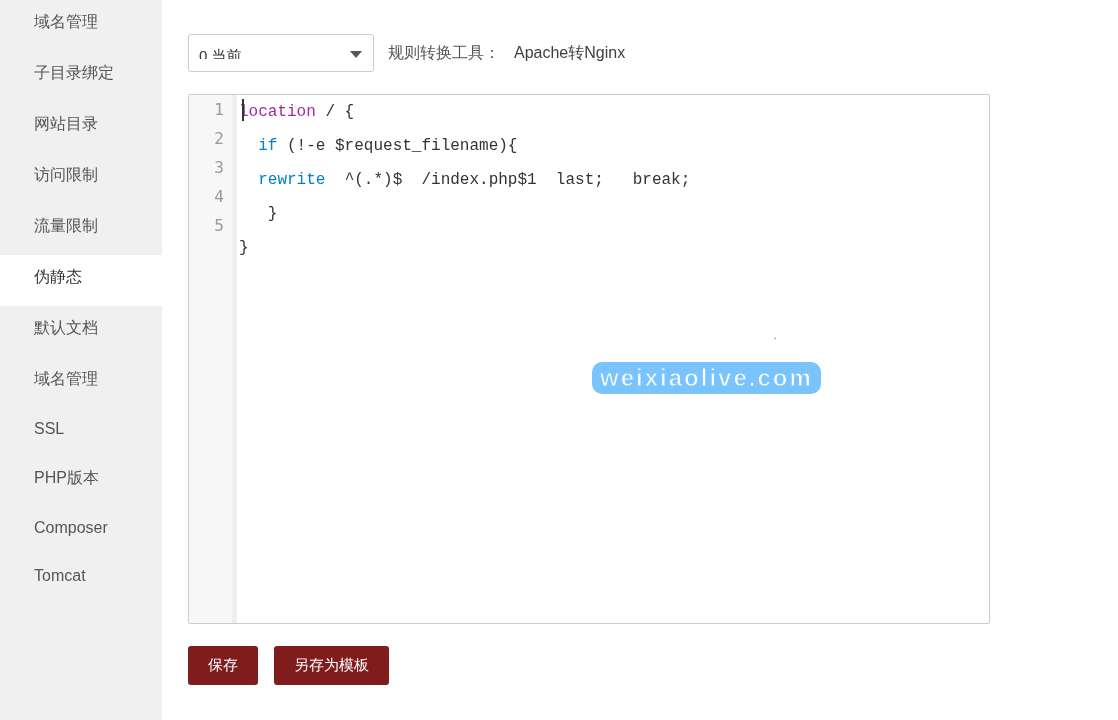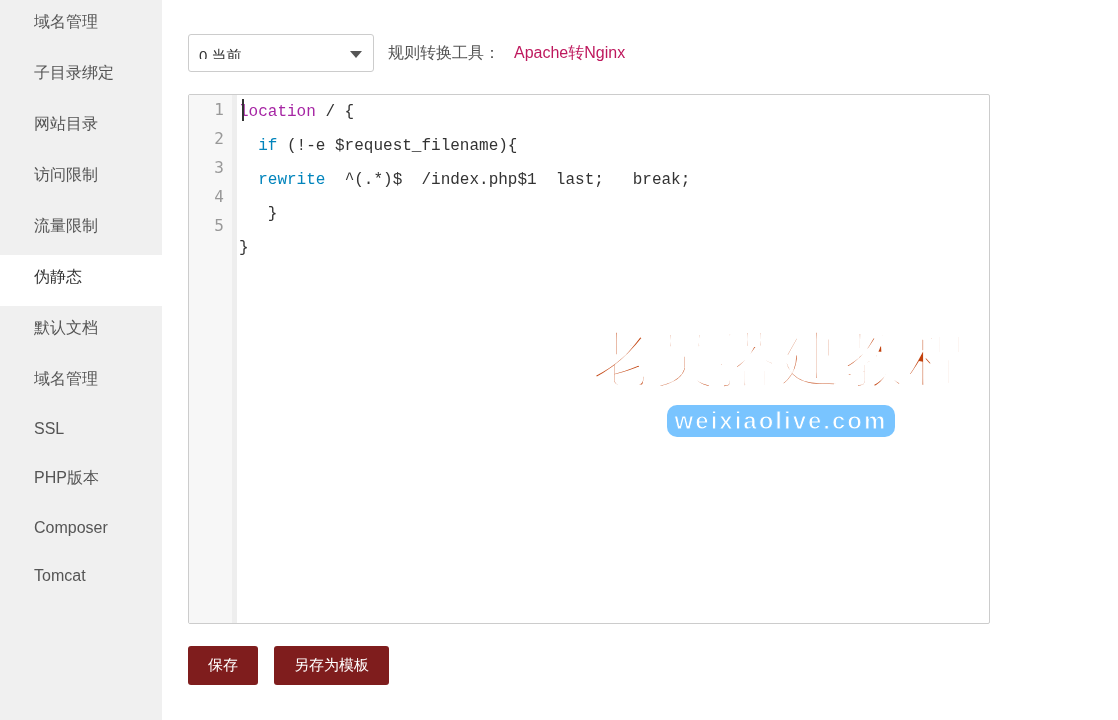--- a/index.html
+++ b/index.html
@@ -64,21 +64,21 @@
       border-right: 6px solid transparent;
       border-top: 7px solid #555;
       pointer-events: none;
     }
     .tool-label {
       font-size: 16px;
       color: #555;
     }
     .tool-link {
       font-size: 16px;
-      color: #be185d;
+      color: #404040;
       text-decoration: none;
       cursor: pointer;
     }
     .editor-box {
       width: 802px;
       height: 530px;
       border: 1px solid #ccc;
       border-radius: 2px;
       overflow: hidden;
       position: relative;
@@ -137,23 +137,23 @@
       cursor: pointer;
     }
     .watermark {
       position: absolute;
       left: 430px;
       top: 320px;
       pointer-events: none;
       text-align: center;
     }
     .wm-top {
-      font-size: 60px;
+      font-size: 28px;
       font-weight: bold;
-      color: #c2410c;
+      color: #4c1d95;
       letter-spacing: 3px;
       -webkit-text-stroke: 2px #fff;
       text-shadow: 0 0 2px #fff;
     }
     .wm-bottom {
       font-size: 24px;
       font-weight: bold;
       color: #fff;
       letter-spacing: 2px;
       background: #79c4ff;

